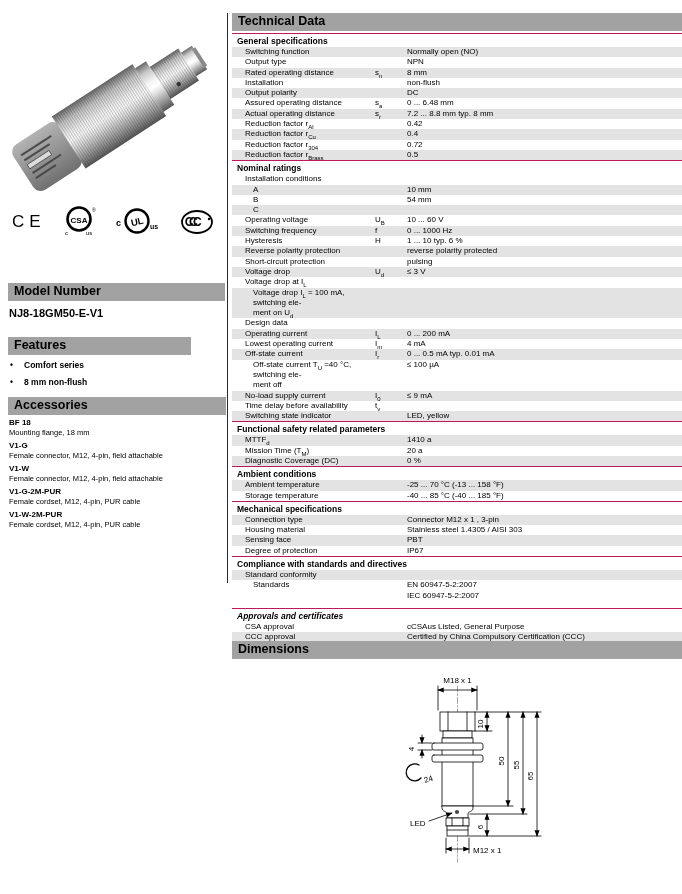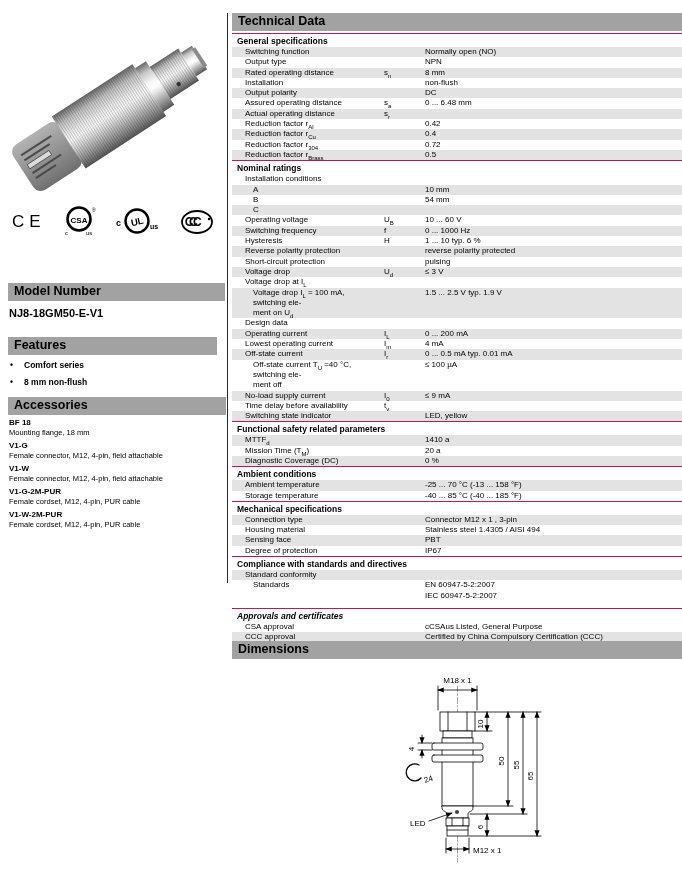--- a/index.html
+++ b/index.html
@@ -10,38 +10,38 @@
   .hbar{position:absolute;background:#a2a2a2;color:#000000;font-weight:bold;
         font-size:12.5px;line-height:13px;padding:2px 6px 3px;box-sizing:border-box;}
 
   
   #photo{position:absolute;left:8;top:16px;left:8px;}
   #logos{position:absolute;left:12px;top:202px;width:206px;height:40px;
          display:flex;align-items:center;justify-content:space-between;}
   #ce{font-size:17px;letter-spacing:5px;font-weight:500;}
   #model-bar{left:8px;top:283px;width:217px;}
   #model-val{position:absolute;left:9px;top:307px;font-size:11px;font-weight:bold;}
-  #feat-bar{left:8px;top:337px;width:209px;}
+  #feat-bar{left:8px;top:337px;width:183px;}
   #feat-list{position:absolute;left:10px;top:360px;}
   .feat{font-size:8.5px;font-weight:bold;margin-bottom:7px;display:flex;}
   .feat .bullet{width:14px;}
   .feat .bullet::before{content:"•";}
   #acc-bar{left:8px;top:397px;width:218px;}
   #acc-list{position:absolute;left:9px;top:418px;width:212px;}
   .acc{margin-bottom:4px;}
   .acc .nm{font-size:8px;font-weight:bold;line-height:10px;}
   .acc .ds{font-size:7.5px;line-height:9px;}
   #divider{position:absolute;left:227px;top:13px;width:1px;height:570px;background:#2b2b2b;}
 
   
   #td-bar{left:232px;top:13px;width:450px;}
   #table{position:absolute;left:232px;top:33px;width:450px;}
   .sec-title{font-size:8.5px;font-weight:bold;line-height:10px;
              border-top:1px solid #be185d;padding:2px 0 1px 5px;}
-  .trow{display:flex;align-items:flex-start;font-size:8px;line-height:10.3px;gap:9px;}
+  .trow{display:flex;align-items:flex-start;font-size:8px;line-height:10.3px;}
   .trow .lbl{width:143px;padding-left:13px;box-sizing:border-box;}
   .trow.ind2 .lbl{padding-left:21px;}
   .trow .sym{width:32px;}
   .trow .val{flex:1;}
   .trow.shade{background:#e3e3e3;}
   sub{font-size:6px;line-height:0;}
   #dim-bar{left:232px;top:641px;width:450px;}
   #drawing{position:absolute;left:380px;top:666px;}
   svg text{font-family:"Liberation Sans", sans-serif;}
 </style>
@@ -182,20 +182,21 @@
         <span class="val">DC</span>
       </div>
       <div class="trow">
         <span class="lbl">Assured operating distance</span>
         <span class="sym">s<sub>a</sub></span>
         <span class="val">0 ... 6.48 mm</span>
       </div>
       <div class="trow shade">
         <span class="lbl">Actual operating distance</span>
         <span class="sym">s<sub>r</sub></span>
+        <span class="val">7.2 ... 8.8 mm typ. 8 mm</span>
       </div>
       <div class="trow">
         <span class="lbl">Reduction factor r<sub>Al</sub></span>
         <span class="sym"></span>
         <span class="val">0.42</span>
       </div>
       <div class="trow shade">
         <span class="lbl">Reduction factor r<sub>Cu</sub></span>
         <span class="sym"></span>
         <span class="val">0.4</span>
@@ -261,21 +262,20 @@
         <span class="val">≤ 3 V</span>
       </div>
       <div class="trow">
         <span class="lbl">Voltage drop at I<sub>L</sub></span>
         <span class="sym"></span>
         <span class="val"></span>
       </div>
       <div class="trow shade ind2">
         <span class="lbl">Voltage drop I<sub>L</sub> = 100 mA, switching ele-<br>ment on U<sub>d</sub></span>
         <span class="sym"></span>
-        <span class="val">1.5 ... 2.5 V typ. 1.9 V</span>
       </div>
       <div class="trow">
         <span class="lbl">Design data</span>
         <span class="sym"></span>
         <span class="val"></span>
       </div>
       <div class="trow shade">
         <span class="lbl">Operating current</span>
         <span class="sym">I<sub>L</sub></span>
         <span class="val">0 ... 200 mA</span>
@@ -338,21 +338,21 @@
       </div>
       <div class="sec-title">Mechanical specifications</div>
       <div class="trow shade">
         <span class="lbl">Connection type</span>
         <span class="sym"></span>
         <span class="val">Connector M12 x 1 , 3-pin</span>
       </div>
       <div class="trow">
         <span class="lbl">Housing material</span>
         <span class="sym"></span>
-        <span class="val">Stainless steel 1.4305 / AISI 494</span>
+        <span class="val">Stainless steel 1.4305 / AISI 303</span>
       </div>
       <div class="trow shade">
         <span class="lbl">Sensing face</span>
         <span class="sym"></span>
         <span class="val">PBT</span>
       </div>
       <div class="trow">
         <span class="lbl">Degree of protection</span>
         <span class="sym"></span>
         <span class="val">IP67</span>

